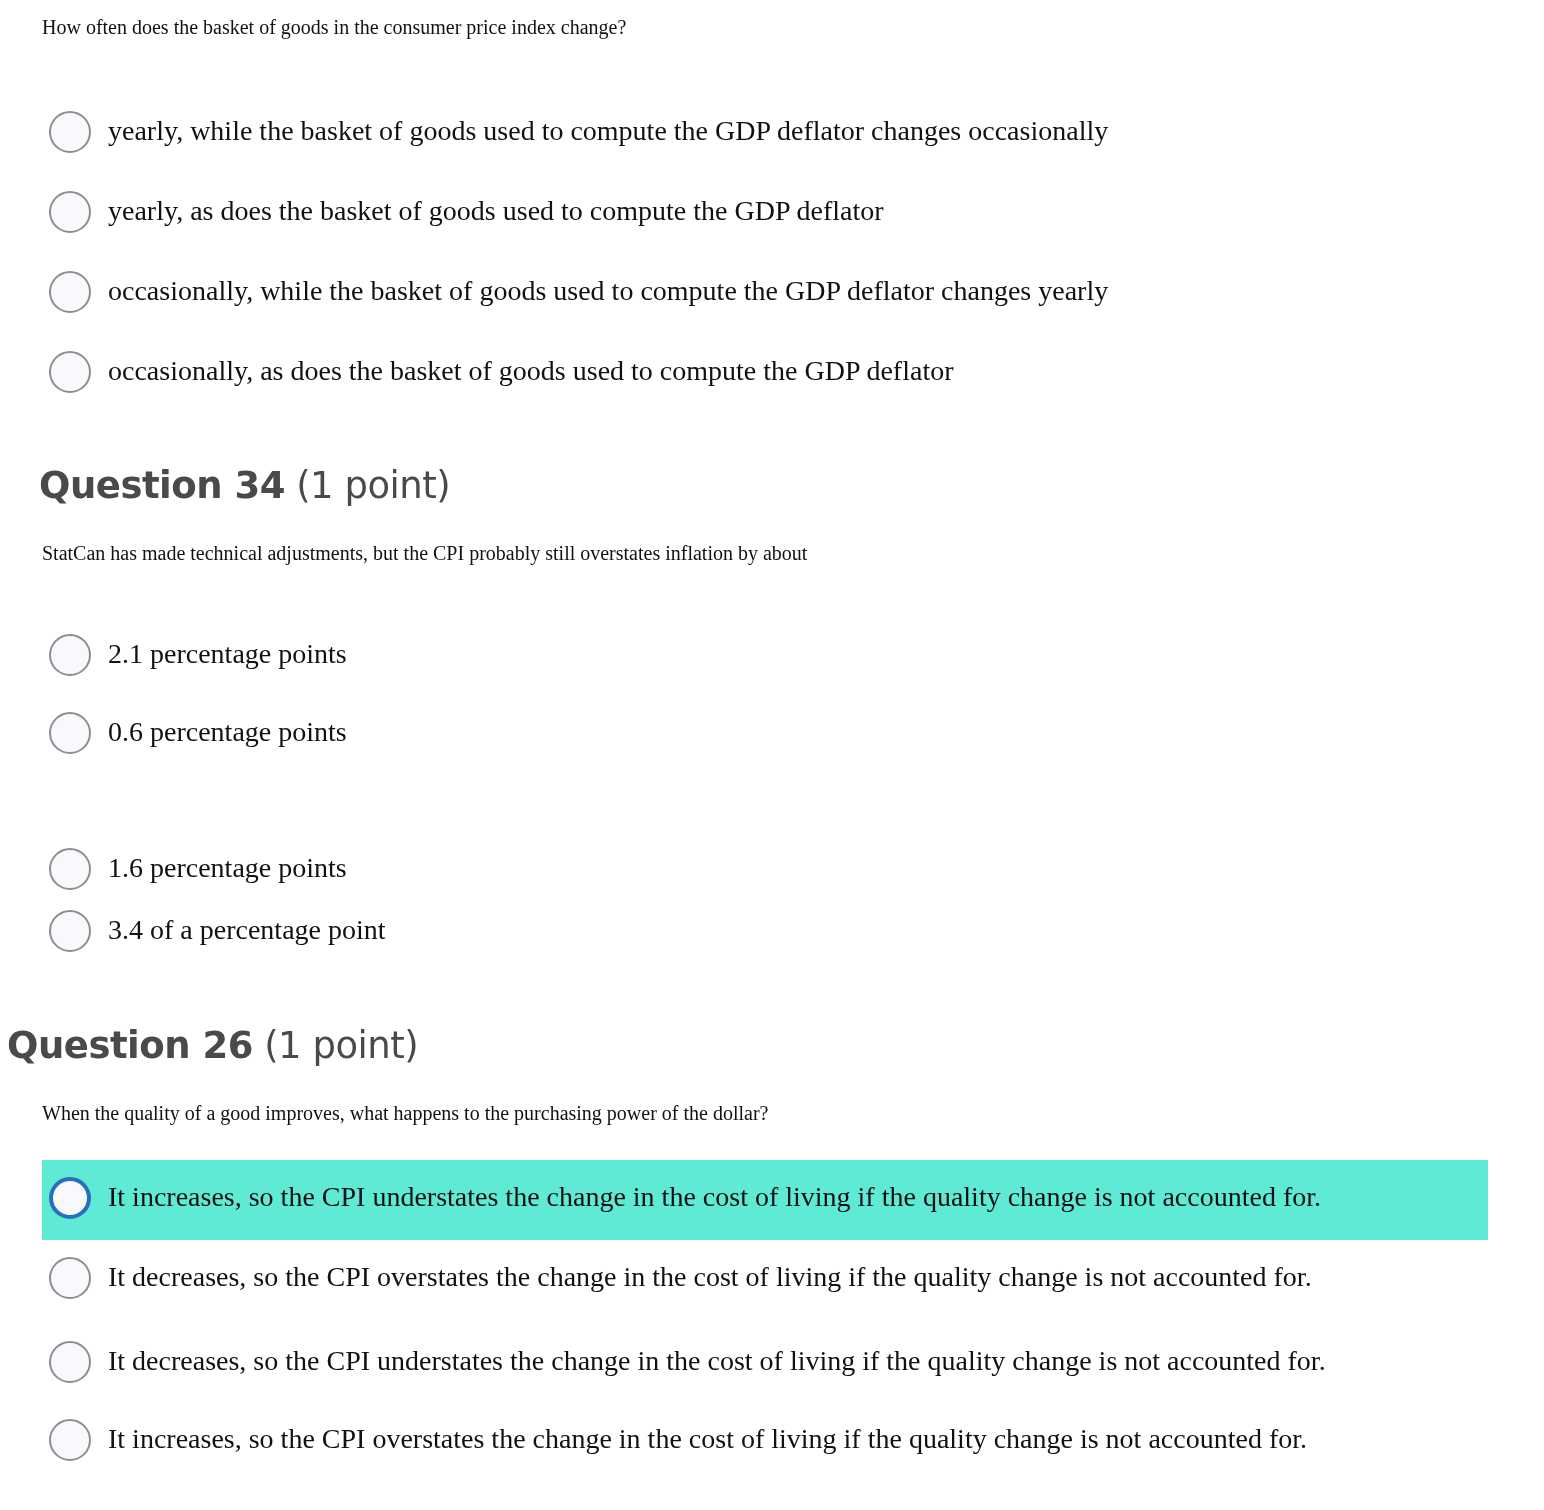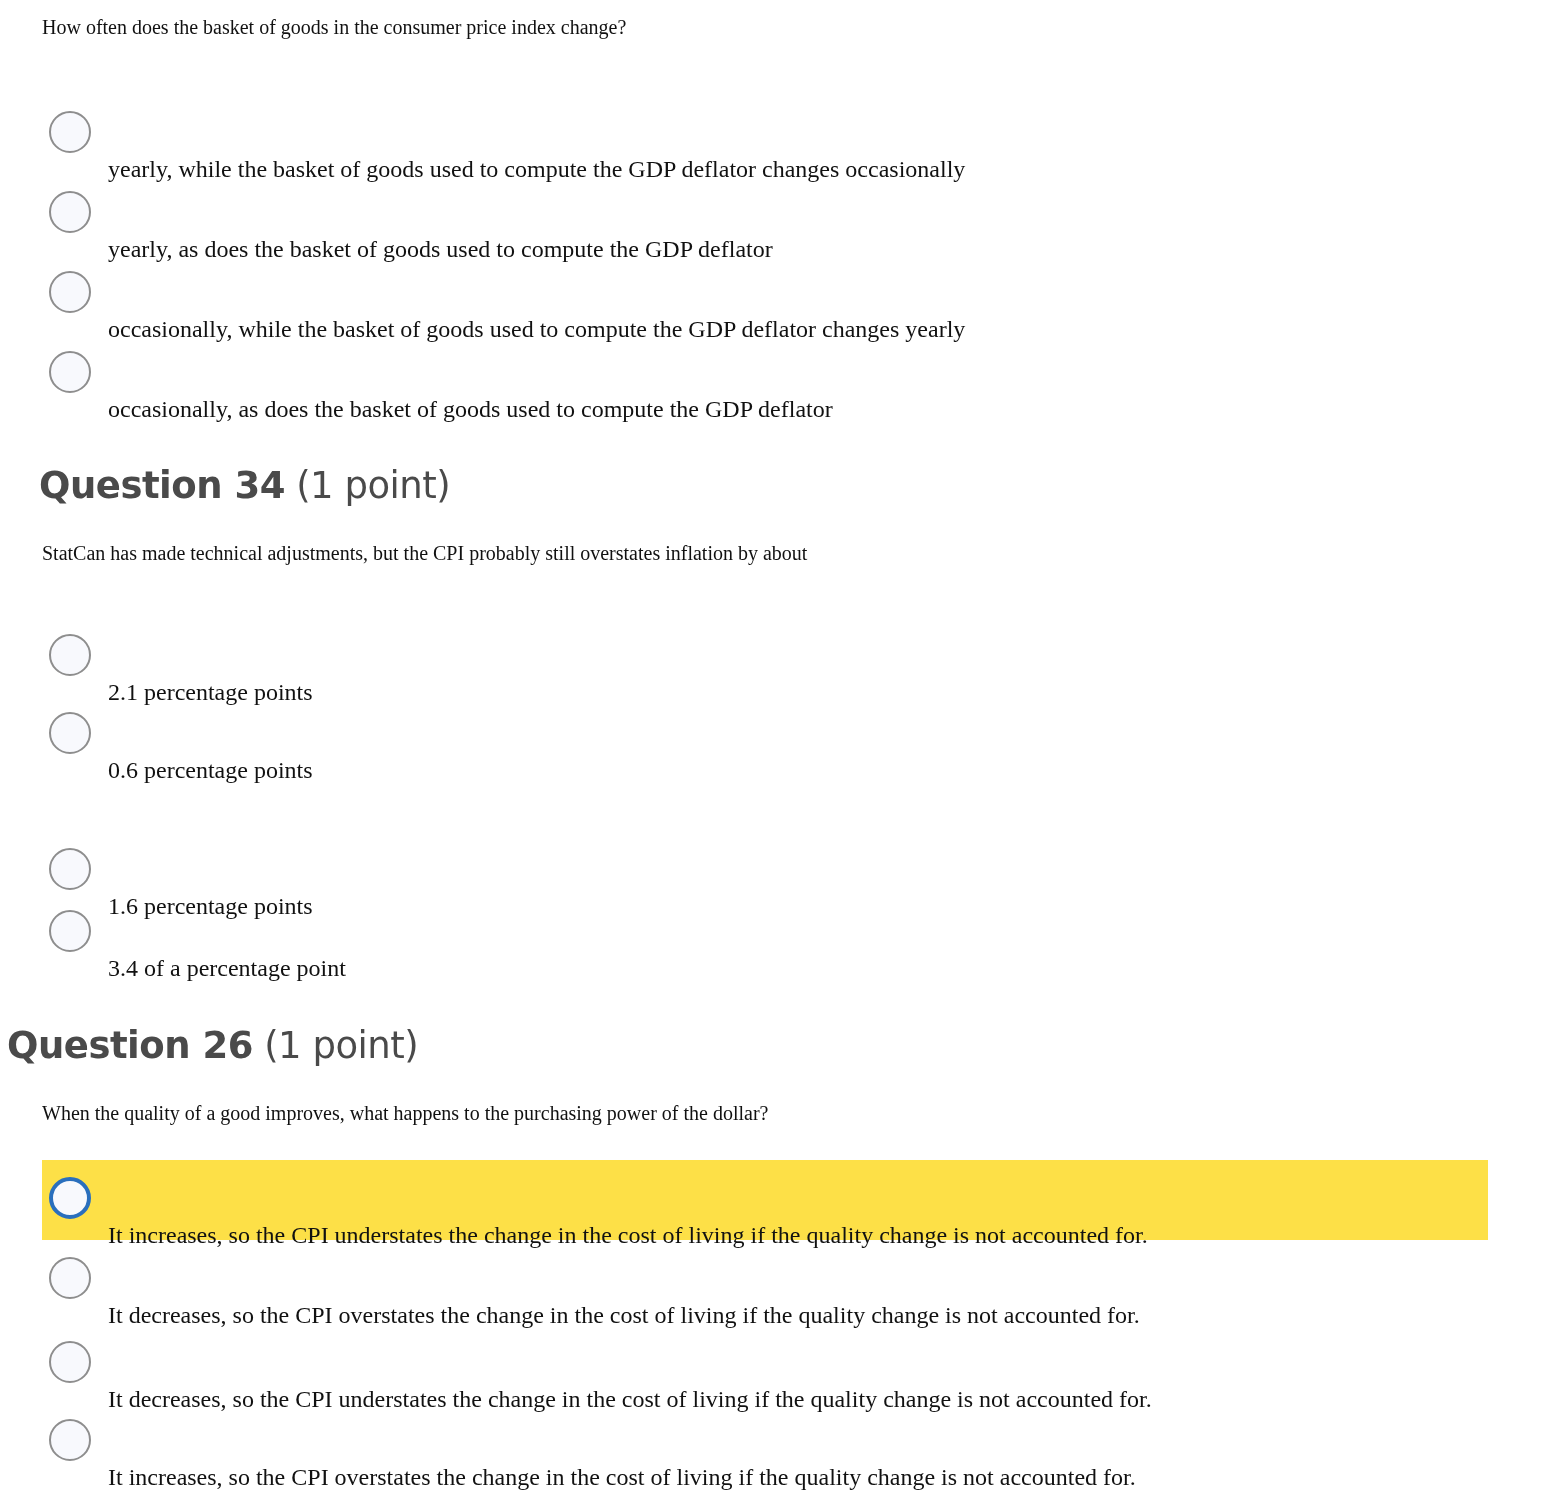--- a/index.html
+++ b/index.html
@@ -4,25 +4,25 @@
 <style>
   html, body { margin: 0; padding: 0; background: #ffffff; }
   body { width: 1544px; height: 1510px; position: relative; overflow: hidden;
          font-family: "Liberation Serif", "DejaVu Serif", serif; color: #111; }
   .prompt { position: absolute; left: 42px; font-size: 20px; line-height: 34px; white-space: nowrap; }
   .heading { position: absolute; left: 7px; font-family: "DejaVu Sans", "Liberation Sans", sans-serif;
              font-size: 37px; line-height: 44px; color: #4a4a4a; white-space: nowrap; letter-spacing: -0.5px; }
   .heading .qnum { font-weight: bold; }
   .heading .pts { font-weight: normal; }
   .option { position: absolute; left: 42px; height: 80px; width: 1446px; display: block; cursor: pointer; }
-  .option.highlight { background: #fde047; }
+  .option.highlight { background: #5eead4; }
   .radio { position: absolute; left: 7px; top: 17px; width: 42px; height: 42px; border-radius: 50%;
            border: 2px solid #8e8e8e; background: #f8f9fd; box-sizing: border-box; }
   .option.highlight .radio { border: 4px solid #2a6fbd; }
-  .opt-label { position: absolute; left: 66px; top: 20px; font-size: 24px; line-height: 34px; white-space: nowrap; margin-top: 38px; }
+  .opt-label { position: absolute; left: 66px; top: 20px; font-size: 28px; line-height: 34px; white-space: nowrap; }
 </style>
 </head>
 <body>
 
 <div class="prompt" style="top:10px;">How often does the basket of goods in the consumer price index change?</div>
 
 <label class="option" style="top:94px;">
   <span class="radio"></span>
   <span class="opt-label">yearly, while the basket of goods used to compute the GDP deflator changes occasionally</span>
 </label>

